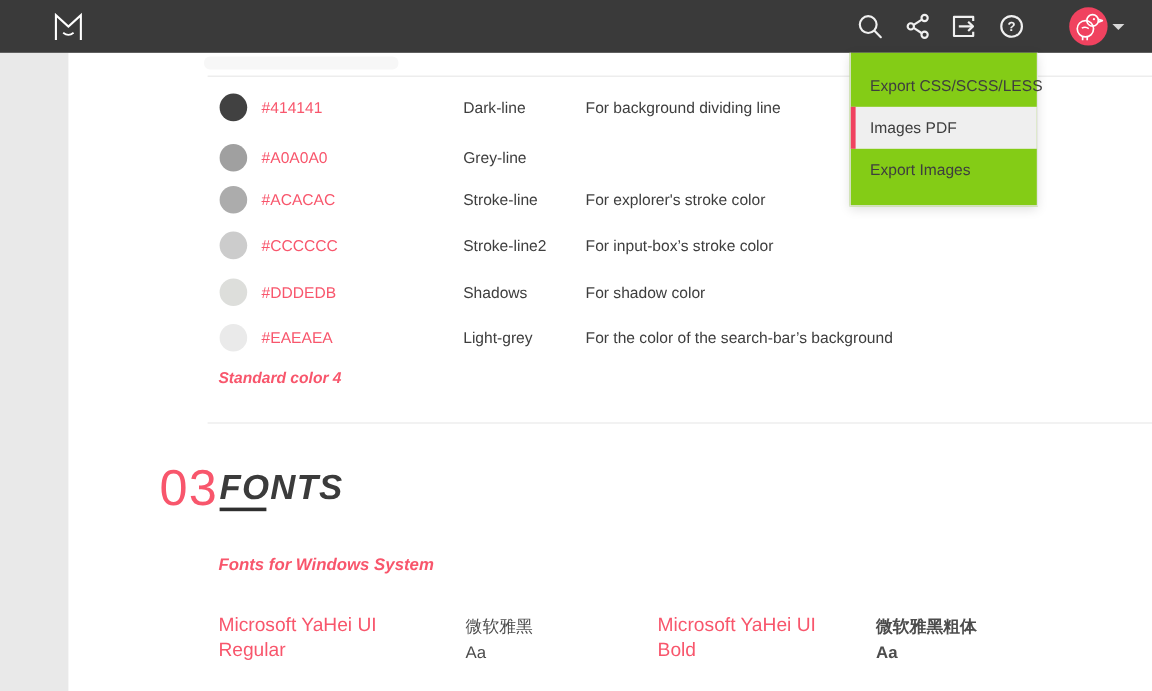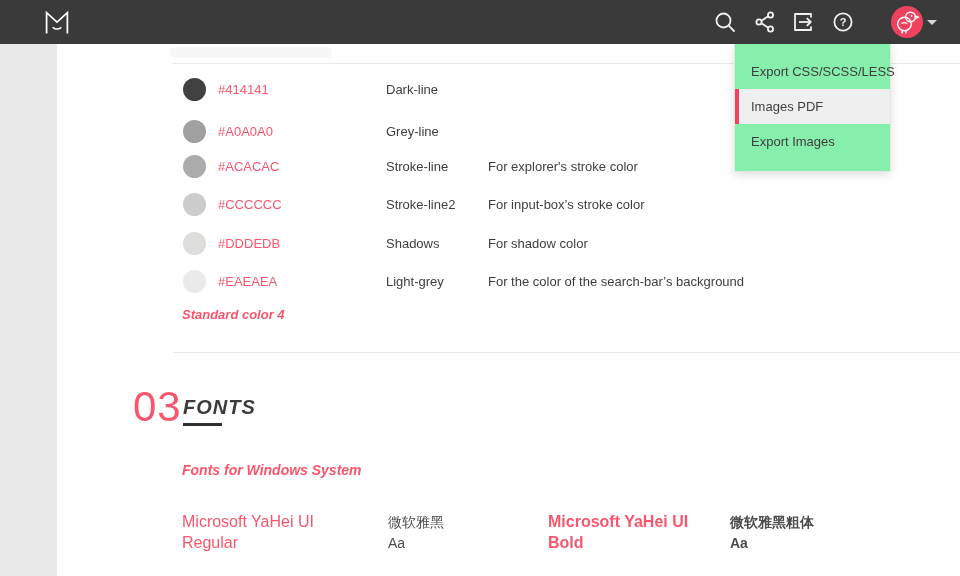--- a/index.html
+++ b/index.html
@@ -55,43 +55,43 @@
     position: absolute; left: 182px; top: 307px; font-size: 13px;
     font-weight: bold; font-style: italic; color: #F8566C;
   }
 
   
   .big-num {
     position: absolute; left: 133px; top: 385px; font-size: 42px; line-height: 44px;
     font-weight: 300; color: #F8566C; letter-spacing: 1px;
   }
   .section-title {
-    position: absolute; left: 183px; top: 393px; font-size: 20px; line-height: 29px;
+    position: absolute; left: 183px; top: 393px; font-size: 29px; line-height: 29px;
     font-weight: bold; font-style: italic; color: #3B3B3B; letter-spacing: 1px;
   }
   .title-underline { position: absolute; left: 183px; top: 423px; width: 39px; height: 3px; background: #2F2F2F; }
   .subtitle {
     position: absolute; left: 182px; top: 462px; font-size: 14px;
     font-weight: bold; font-style: italic; color: #F8566C;
   }
   .sample-name {
     position: absolute; top: 511px; width: 168px; font-size: 16px; line-height: 21px; color: #F8566C;
   }
   .sample-spec {
     position: absolute; top: 512px; font-size: 14px; line-height: 21px; color: #4C4C4C;
   }
   .sample-name.s1 { left: 182px; }
   .sample-spec.s1 { left: 360px; margin-left: 28px; }
-  .sample-name.s2 { left: 548px; font-weight: bold; }
+  .sample-name.s2 { left: 548px; font-weight: normal; }
   .sample-spec.s2 { left: 730px; font-weight: bold; }
 
   
   .dropdown {
-    position: absolute; left: 734px; top: 44px; width: 157px; z-index: 20;
-    background: #86efac; border: 1px solid #E6E6E6; border-top: none;
+    position: absolute; left: 708px; top: 44px; width: 157px; z-index: 20;
+    background: #84cc16; border: 1px solid #E6E6E6; border-top: none;
     box-shadow: 0 3px 9px rgba(0,0,0,0.13);
     padding: 10px 0 12px 0;
   }
   .dropdown-item {
     position: relative; height: 35px; line-height: 35px; padding-left: 16px;
     font-size: 13px; color: #3E3E3E; cursor: pointer; white-space: nowrap;
   }
   .dropdown-item.active { background: #EFEFEF; }
   .dropdown-item.active::before {
     content: ""; position: absolute; left: 0; top: 0; width: 4px; height: 35px; background: #F0425F;
@@ -156,20 +156,21 @@
 
 <div class="side-strip"></div>
 <div class="top-pill"></div>
 <div class="divider top"></div>
 
 <div>
   <div class="color-row" style="top:78px">
     <div class="swatch" style="background-color: rgb(65, 65, 65);"></div>
     <span class="hex">#414141</span>
     <span class="name">Dark-line</span>
+    <span class="desc">For background dividing line</span>
   </div>
   <div class="color-row" style="top:120px">
     <div class="swatch" style="background-color: rgb(160, 160, 160);"></div>
     <span class="hex">#A0A0A0</span>
     <span class="name">Grey-line</span>
   </div>
   <div class="color-row" style="top:155px">
     <div class="swatch" style="background-color: rgb(172, 172, 172);"></div>
     <span class="hex">#ACACAC</span>
     <span class="name">Stroke-line</span>

